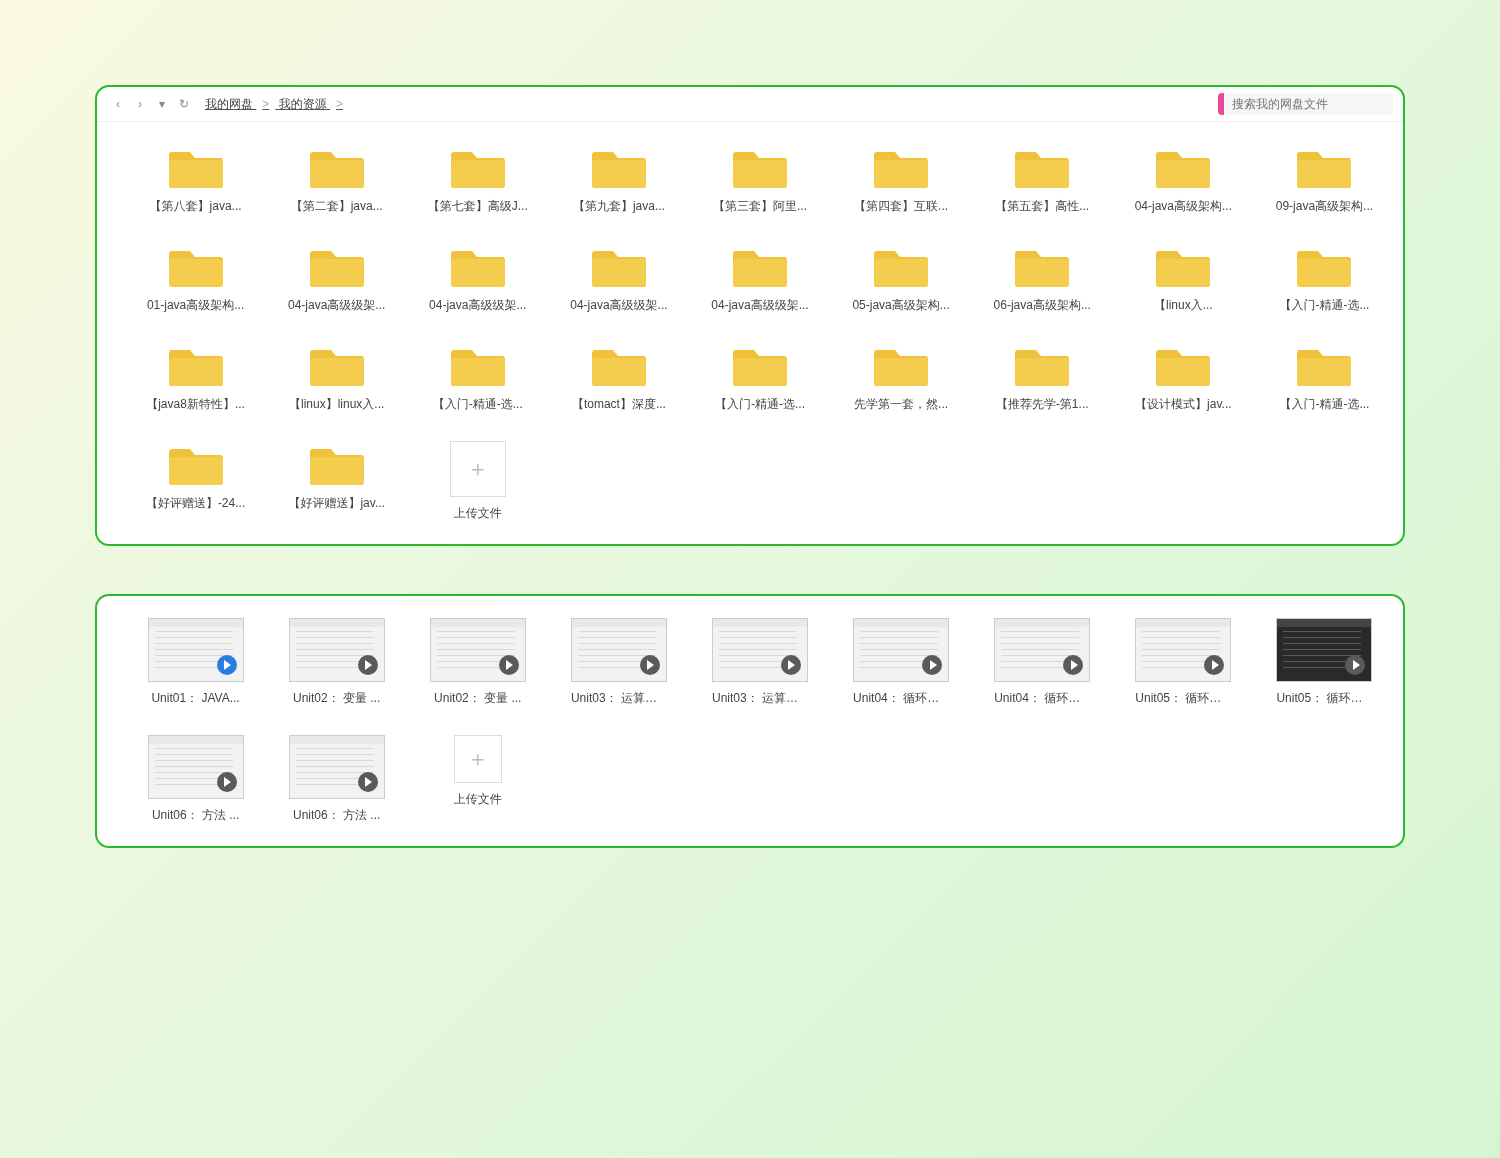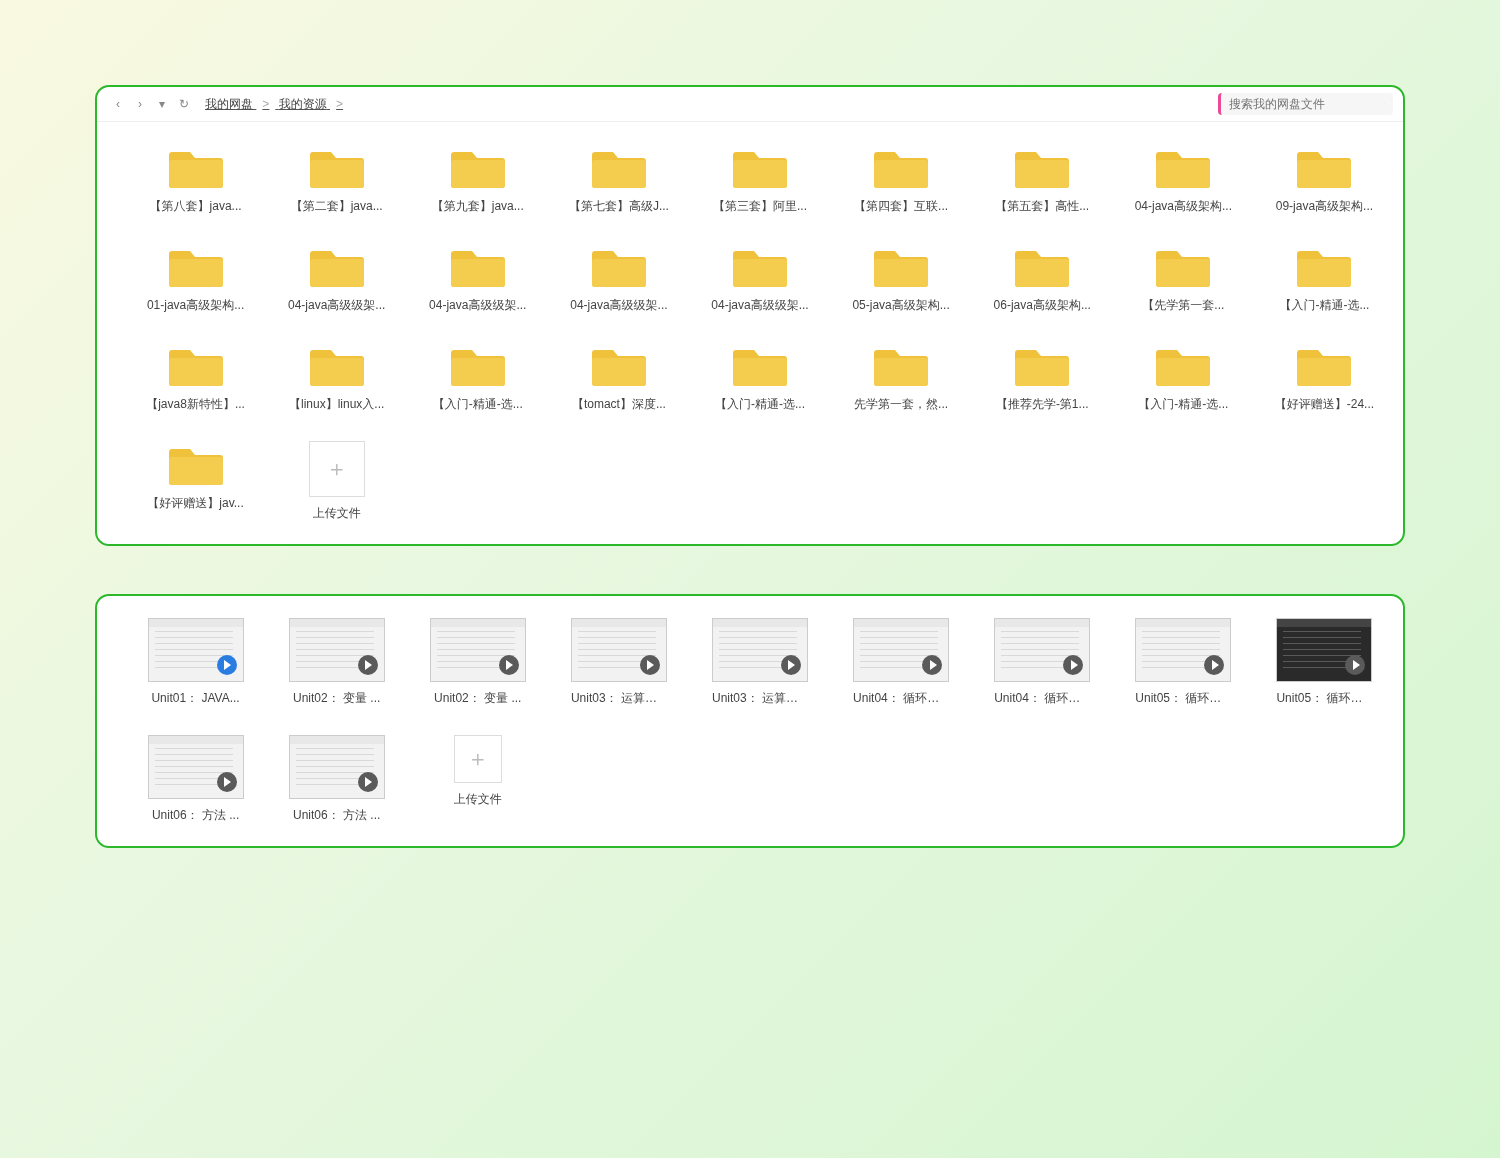--- a/index.html
+++ b/index.html
@@ -35,21 +35,21 @@
 .crumb { color: #444; }
 .sep { color: #aaa; margin: 0 6px; }
 .search-wrap {
   display: flex;
   align-items: center;
   background: #f6f6f6;
   border-radius: 4px;
   padding: 4px 8px;
   margin-left: auto;
   width: 175px;
-  border-left: 3px solid #ec4899;
+  border-left: 6px solid #ec4899;
 }
 .search-input {
   flex: 1;
   border: none;
   background: transparent;
   font-size: 12px;
   outline: none;
   color: #666;
 }
 .search-icon { width: 14px; height: 14px; color: #666; }
@@ -178,34 +178,34 @@
     <path class="folder-back" d="M3 8 h18 l5 6 h25 a3 3 0 0 1 3 3 v24 a3 3 0 0 1 -3 3 h-48 a3 3 0 0 1 -3 -3 v-30 a3 3 0 0 1 3 -3 z"></path>
     <path class="folder-front" d="M3 16 h48 a3 3 0 0 1 3 3 v22 a3 3 0 0 1 -3 3 h-48 a3 3 0 0 1 -3 -3 v-22 a3 3 0 0 1 3 -3 z"></path>
   </svg>
         <div class="cell-label">【第二套】java...</div>
       </div>
       <div class="cell">
         <svg class="folder-icon" viewBox="0 0 54 46">
     <path class="folder-back" d="M3 8 h18 l5 6 h25 a3 3 0 0 1 3 3 v24 a3 3 0 0 1 -3 3 h-48 a3 3 0 0 1 -3 -3 v-30 a3 3 0 0 1 3 -3 z"></path>
     <path class="folder-front" d="M3 16 h48 a3 3 0 0 1 3 3 v22 a3 3 0 0 1 -3 3 h-48 a3 3 0 0 1 -3 -3 v-22 a3 3 0 0 1 3 -3 z"></path>
   </svg>
+        <div class="cell-label">【第七套】高级J...</div>
+      </div>
+      <div class="cell">
+        <svg class="folder-icon" viewBox="0 0 54 46">
+    <path class="folder-back" d="M3 8 h18 l5 6 h25 a3 3 0 0 1 3 3 v24 a3 3 0 0 1 -3 3 h-48 a3 3 0 0 1 -3 -3 v-30 a3 3 0 0 1 3 -3 z"></path>
+    <path class="folder-front" d="M3 16 h48 a3 3 0 0 1 3 3 v22 a3 3 0 0 1 -3 3 h-48 a3 3 0 0 1 -3 -3 v-22 a3 3 0 0 1 3 -3 z"></path>
+  </svg>
         <div class="cell-label">【第九套】java...</div>
       </div>
       <div class="cell">
         <svg class="folder-icon" viewBox="0 0 54 46">
     <path class="folder-back" d="M3 8 h18 l5 6 h25 a3 3 0 0 1 3 3 v24 a3 3 0 0 1 -3 3 h-48 a3 3 0 0 1 -3 -3 v-30 a3 3 0 0 1 3 -3 z"></path>
     <path class="folder-front" d="M3 16 h48 a3 3 0 0 1 3 3 v22 a3 3 0 0 1 -3 3 h-48 a3 3 0 0 1 -3 -3 v-22 a3 3 0 0 1 3 -3 z"></path>
   </svg>
-        <div class="cell-label">【第七套】高级J...</div>
-      </div>
-      <div class="cell">
-        <svg class="folder-icon" viewBox="0 0 54 46">
-    <path class="folder-back" d="M3 8 h18 l5 6 h25 a3 3 0 0 1 3 3 v24 a3 3 0 0 1 -3 3 h-48 a3 3 0 0 1 -3 -3 v-30 a3 3 0 0 1 3 -3 z"></path>
-    <path class="folder-front" d="M3 16 h48 a3 3 0 0 1 3 3 v22 a3 3 0 0 1 -3 3 h-48 a3 3 0 0 1 -3 -3 v-22 a3 3 0 0 1 3 -3 z"></path>
-  </svg>
         <div class="cell-label">【第三套】阿里...</div>
       </div>
       <div class="cell">
         <svg class="folder-icon" viewBox="0 0 54 46">
     <path class="folder-back" d="M3 8 h18 l5 6 h25 a3 3 0 0 1 3 3 v24 a3 3 0 0 1 -3 3 h-48 a3 3 0 0 1 -3 -3 v-30 a3 3 0 0 1 3 -3 z"></path>
     <path class="folder-front" d="M3 16 h48 a3 3 0 0 1 3 3 v22 a3 3 0 0 1 -3 3 h-48 a3 3 0 0 1 -3 -3 v-22 a3 3 0 0 1 3 -3 z"></path>
   </svg>
         <div class="cell-label">【第四套】互联...</div>
       </div>
       <div class="cell">
@@ -276,21 +276,21 @@
     <path class="folder-back" d="M3 8 h18 l5 6 h25 a3 3 0 0 1 3 3 v24 a3 3 0 0 1 -3 3 h-48 a3 3 0 0 1 -3 -3 v-30 a3 3 0 0 1 3 -3 z"></path>
     <path class="folder-front" d="M3 16 h48 a3 3 0 0 1 3 3 v22 a3 3 0 0 1 -3 3 h-48 a3 3 0 0 1 -3 -3 v-22 a3 3 0 0 1 3 -3 z"></path>
   </svg>
         <div class="cell-label">06-java高级架构...</div>
       </div>
       <div class="cell">
         <svg class="folder-icon" viewBox="0 0 54 46">
     <path class="folder-back" d="M3 8 h18 l5 6 h25 a3 3 0 0 1 3 3 v24 a3 3 0 0 1 -3 3 h-48 a3 3 0 0 1 -3 -3 v-30 a3 3 0 0 1 3 -3 z"></path>
     <path class="folder-front" d="M3 16 h48 a3 3 0 0 1 3 3 v22 a3 3 0 0 1 -3 3 h-48 a3 3 0 0 1 -3 -3 v-22 a3 3 0 0 1 3 -3 z"></path>
   </svg>
-        <div class="cell-label">【先学第一套...</div>
+        <div class="cell-label">【linux入...</div>
       </div>
       <div class="cell">
         <svg class="folder-icon" viewBox="0 0 54 46">
     <path class="folder-back" d="M3 8 h18 l5 6 h25 a3 3 0 0 1 3 3 v24 a3 3 0 0 1 -3 3 h-48 a3 3 0 0 1 -3 -3 v-30 a3 3 0 0 1 3 -3 z"></path>
     <path class="folder-front" d="M3 16 h48 a3 3 0 0 1 3 3 v22 a3 3 0 0 1 -3 3 h-48 a3 3 0 0 1 -3 -3 v-22 a3 3 0 0 1 3 -3 z"></path>
   </svg>
         <div class="cell-label">【入门-精通-选...</div>
       </div>
       <div class="cell">
         <svg class="folder-icon" viewBox="0 0 54 46">
@@ -333,20 +333,27 @@
     <path class="folder-front" d="M3 16 h48 a3 3 0 0 1 3 3 v22 a3 3 0 0 1 -3 3 h-48 a3 3 0 0 1 -3 -3 v-22 a3 3 0 0 1 3 -3 z"></path>
   </svg>
         <div class="cell-label">先学第一套，然...</div>
       </div>
       <div class="cell">
         <svg class="folder-icon" viewBox="0 0 54 46">
     <path class="folder-back" d="M3 8 h18 l5 6 h25 a3 3 0 0 1 3 3 v24 a3 3 0 0 1 -3 3 h-48 a3 3 0 0 1 -3 -3 v-30 a3 3 0 0 1 3 -3 z"></path>
     <path class="folder-front" d="M3 16 h48 a3 3 0 0 1 3 3 v22 a3 3 0 0 1 -3 3 h-48 a3 3 0 0 1 -3 -3 v-22 a3 3 0 0 1 3 -3 z"></path>
   </svg>
         <div class="cell-label">【推荐先学-第1...</div>
+      </div>
+      <div class="cell">
+        <svg class="folder-icon" viewBox="0 0 54 46">
+    <path class="folder-back" d="M3 8 h18 l5 6 h25 a3 3 0 0 1 3 3 v24 a3 3 0 0 1 -3 3 h-48 a3 3 0 0 1 -3 -3 v-30 a3 3 0 0 1 3 -3 z"></path>
+    <path class="folder-front" d="M3 16 h48 a3 3 0 0 1 3 3 v22 a3 3 0 0 1 -3 3 h-48 a3 3 0 0 1 -3 -3 v-22 a3 3 0 0 1 3 -3 z"></path>
+  </svg>
+        <div class="cell-label">【设计模式】jav...</div>
       </div>
       <div class="cell">
         <svg class="folder-icon" viewBox="0 0 54 46">
     <path class="folder-back" d="M3 8 h18 l5 6 h25 a3 3 0 0 1 3 3 v24 a3 3 0 0 1 -3 3 h-48 a3 3 0 0 1 -3 -3 v-30 a3 3 0 0 1 3 -3 z"></path>
     <path class="folder-front" d="M3 16 h48 a3 3 0 0 1 3 3 v22 a3 3 0 0 1 -3 3 h-48 a3 3 0 0 1 -3 -3 v-22 a3 3 0 0 1 3 -3 z"></path>
   </svg>
         <div class="cell-label">【入门-精通-选...</div>
       </div>
       <div class="cell">
         <svg class="folder-icon" viewBox="0 0 54 46">

